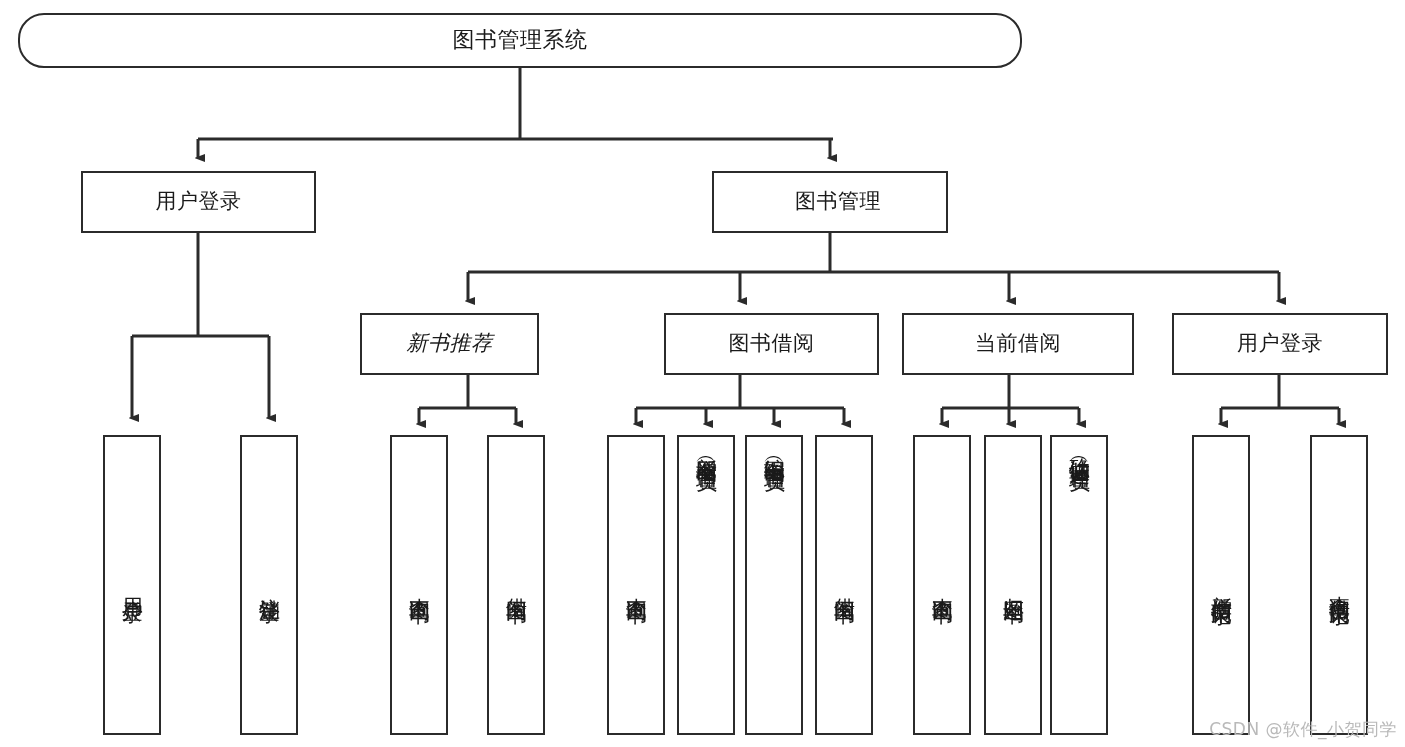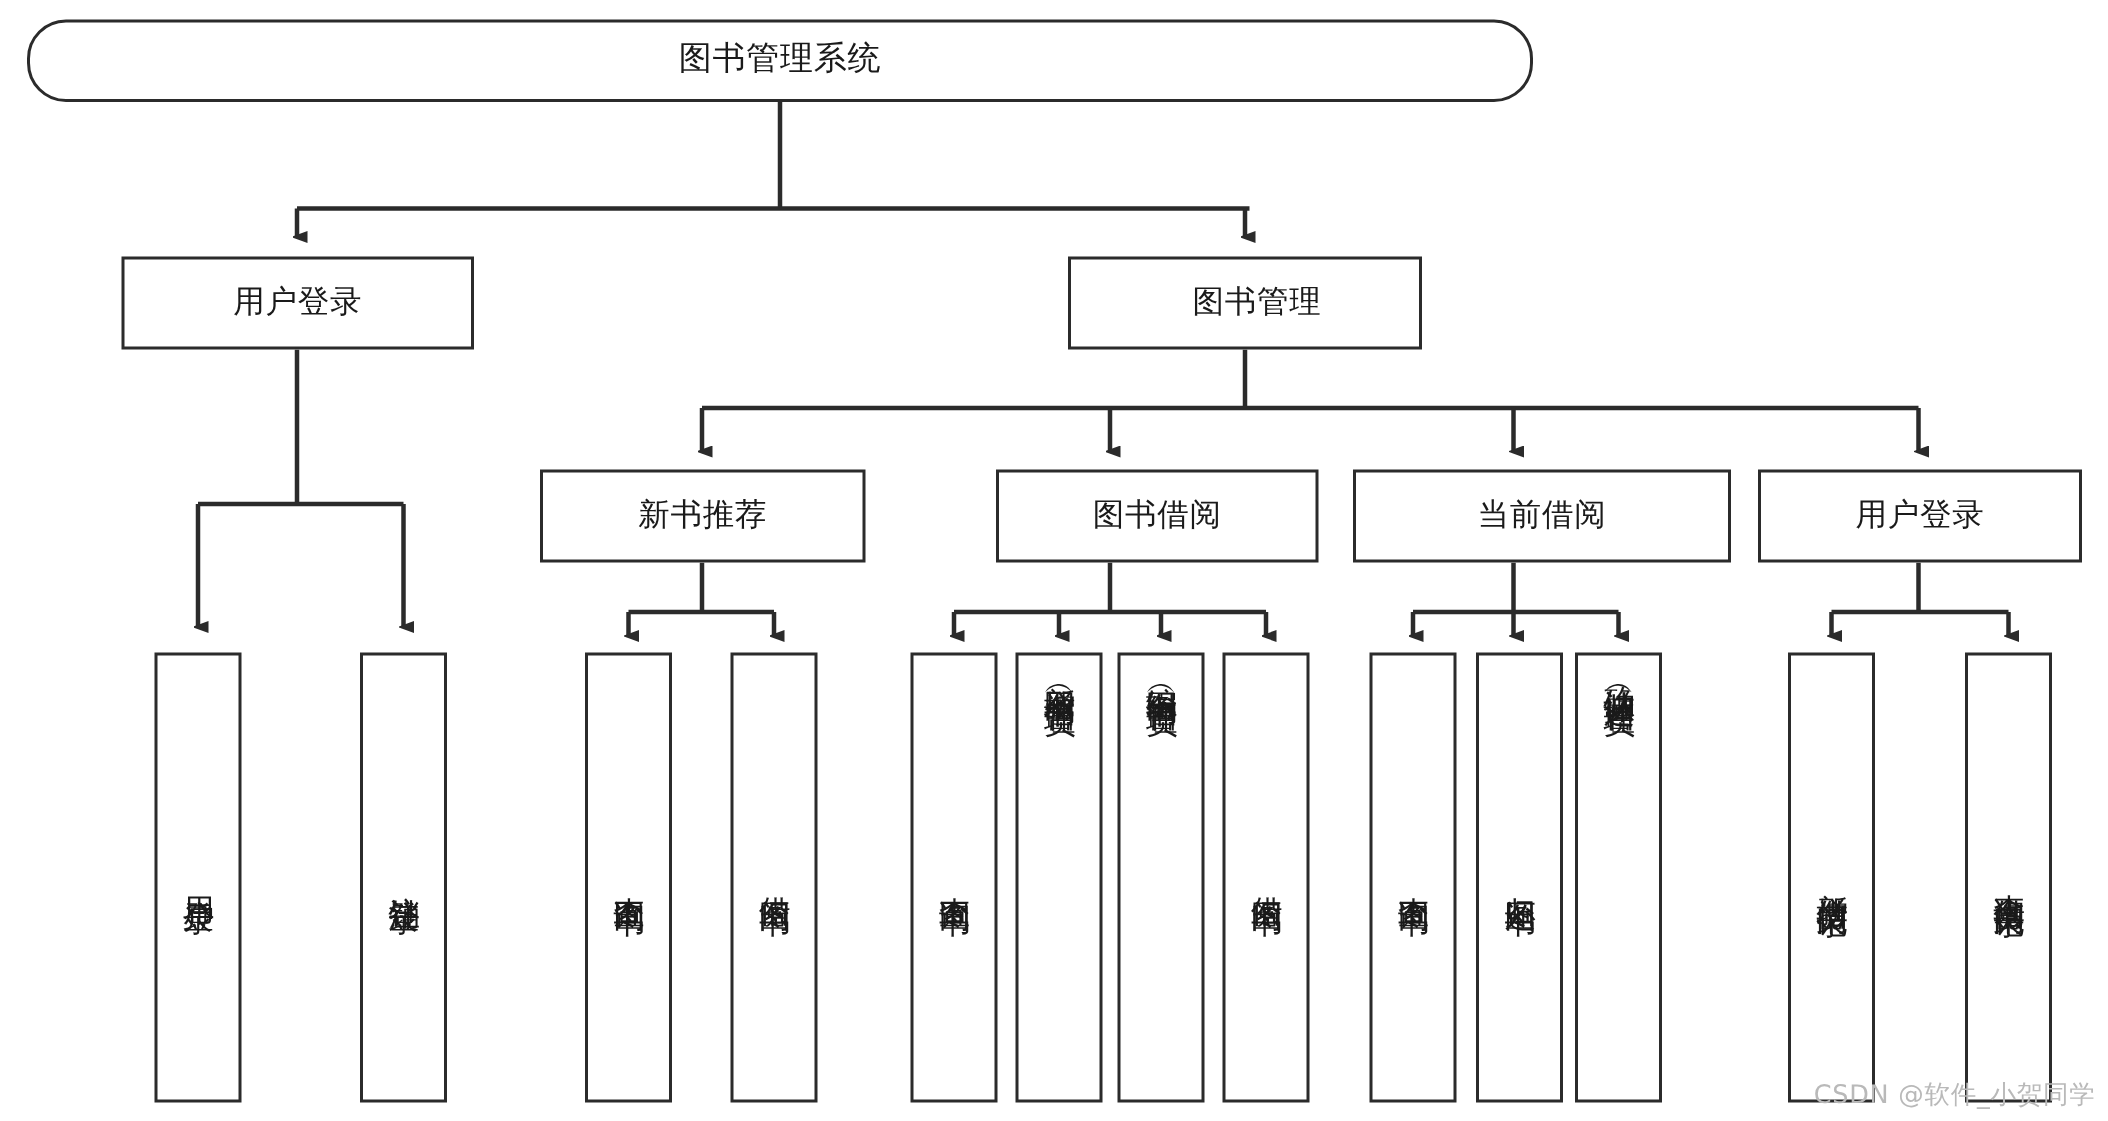--- a/index.html
+++ b/index.html
@@ -124,27 +124,27 @@
     <span class="node-label">图书管理系统</span>
   </div>
 
   <div class="node" style="left:81px; top:171px; width:235px; height:62px;">
     <span class="node-label">用户登录</span>
   </div>
   <div class="node" style="left:712px; top:171px; width:236px; height:62px;padding-left:16px;">
     <span class="node-label">图书管理</span>
   </div>
 
-  <div class="node" style="left:360px; top:313px; width:217px; height:62px;">
+  <div class="node" style="left:360px; top:313px; width:179px; height:62px;font-style:italic;">
     <span class="node-label">新书推荐</span>
   </div>
   <div class="node" style="left:633px; top:313px; width:215px; height:62px;margin-left:31px;">
     <span class="node-label">图书借阅</span>
   </div>
-  <div class="node" style="left:902px; top:313px; width:252px; height:62px;">
+  <div class="node" style="left:902px; top:313px; width:232px; height:62px;">
     <span class="node-label">当前借阅</span>
   </div>
   <div class="node" style="left:1172px; top:313px; width:216px; height:62px;">
     <span class="node-label">用户登录</span>
   </div>
 
   <div class="node leaf centered" style="left:103px; top:435px; width:58px; height:300px;">
     <span class="node-label">用户登录</span>
   </div>
   <div class="node leaf centered" style="left:240px; top:435px; width:58px; height:300px;">

